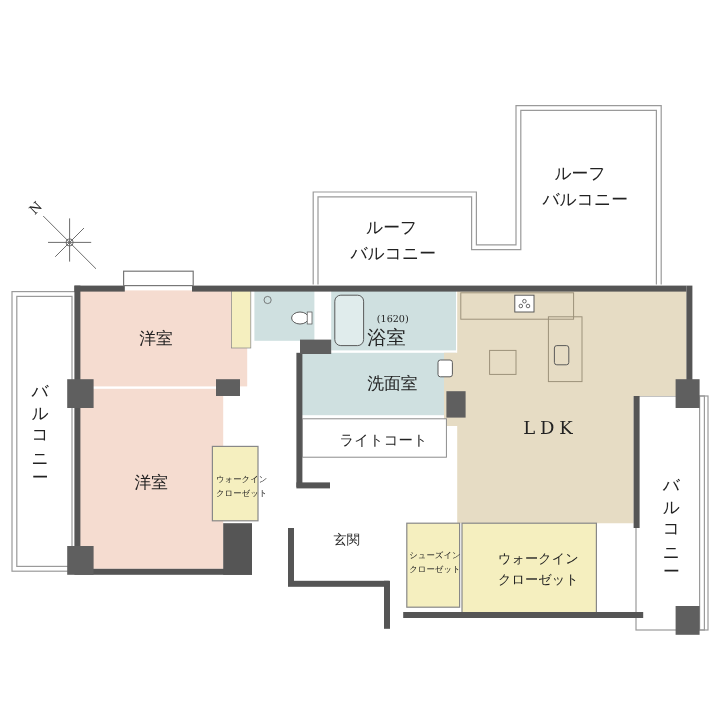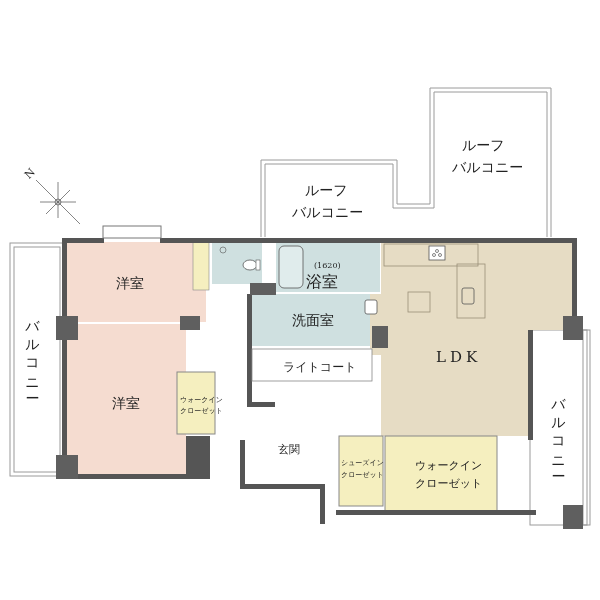--- a/index.html
+++ b/index.html
@@ -125,21 +125,21 @@
 
 <div class="lbl" style="left:116px;top:276px;font-size:14px;">洋室</div>
 <div class="lbl" style="left:112px;top:396px;font-size:14px;">洋室</div>
 
 <div class="lbl" style="left:180px;top:397px;font-size:7px;">ウォークイン</div>
 <div class="lbl" style="left:180px;top:408px;font-size:7px;">クローゼット</div>
 
 <div class="lbl" style="left:306px;top:246px;font-size:16px;margin-top:28px;">浴室</div>
 <div class="lbl" style="left:314px;top:262px;font-size:8px;">(1620)</div>
 
-<div class="lbl" style="left:292px;top:313px;font-size:14px;">洗面室</div>
+<div class="lbl" style="left:306px;top:313px;font-size:14px;">洗面室</div>
 
 <div class="lbl" style="left:283px;top:362px;font-size:12px;font-family:Liberation Mono, monospace;">ライトコート</div>
 
 <div class="lbl" style="left:278px;top:444px;font-size:11px;">玄関</div>
 
 <div class="lbl" style="left:341px;top:460px;font-size:7px;text-align:right;">シューズイン</div>
 <div class="lbl" style="left:341px;top:472px;font-size:7px;">クローゼット</div>
 
 <div class="lbl" style="left:415px;top:460px;font-size:11px;">ウォークイン</div>
 <div class="lbl" style="left:415px;top:478px;font-size:11px;">クローゼット</div>

